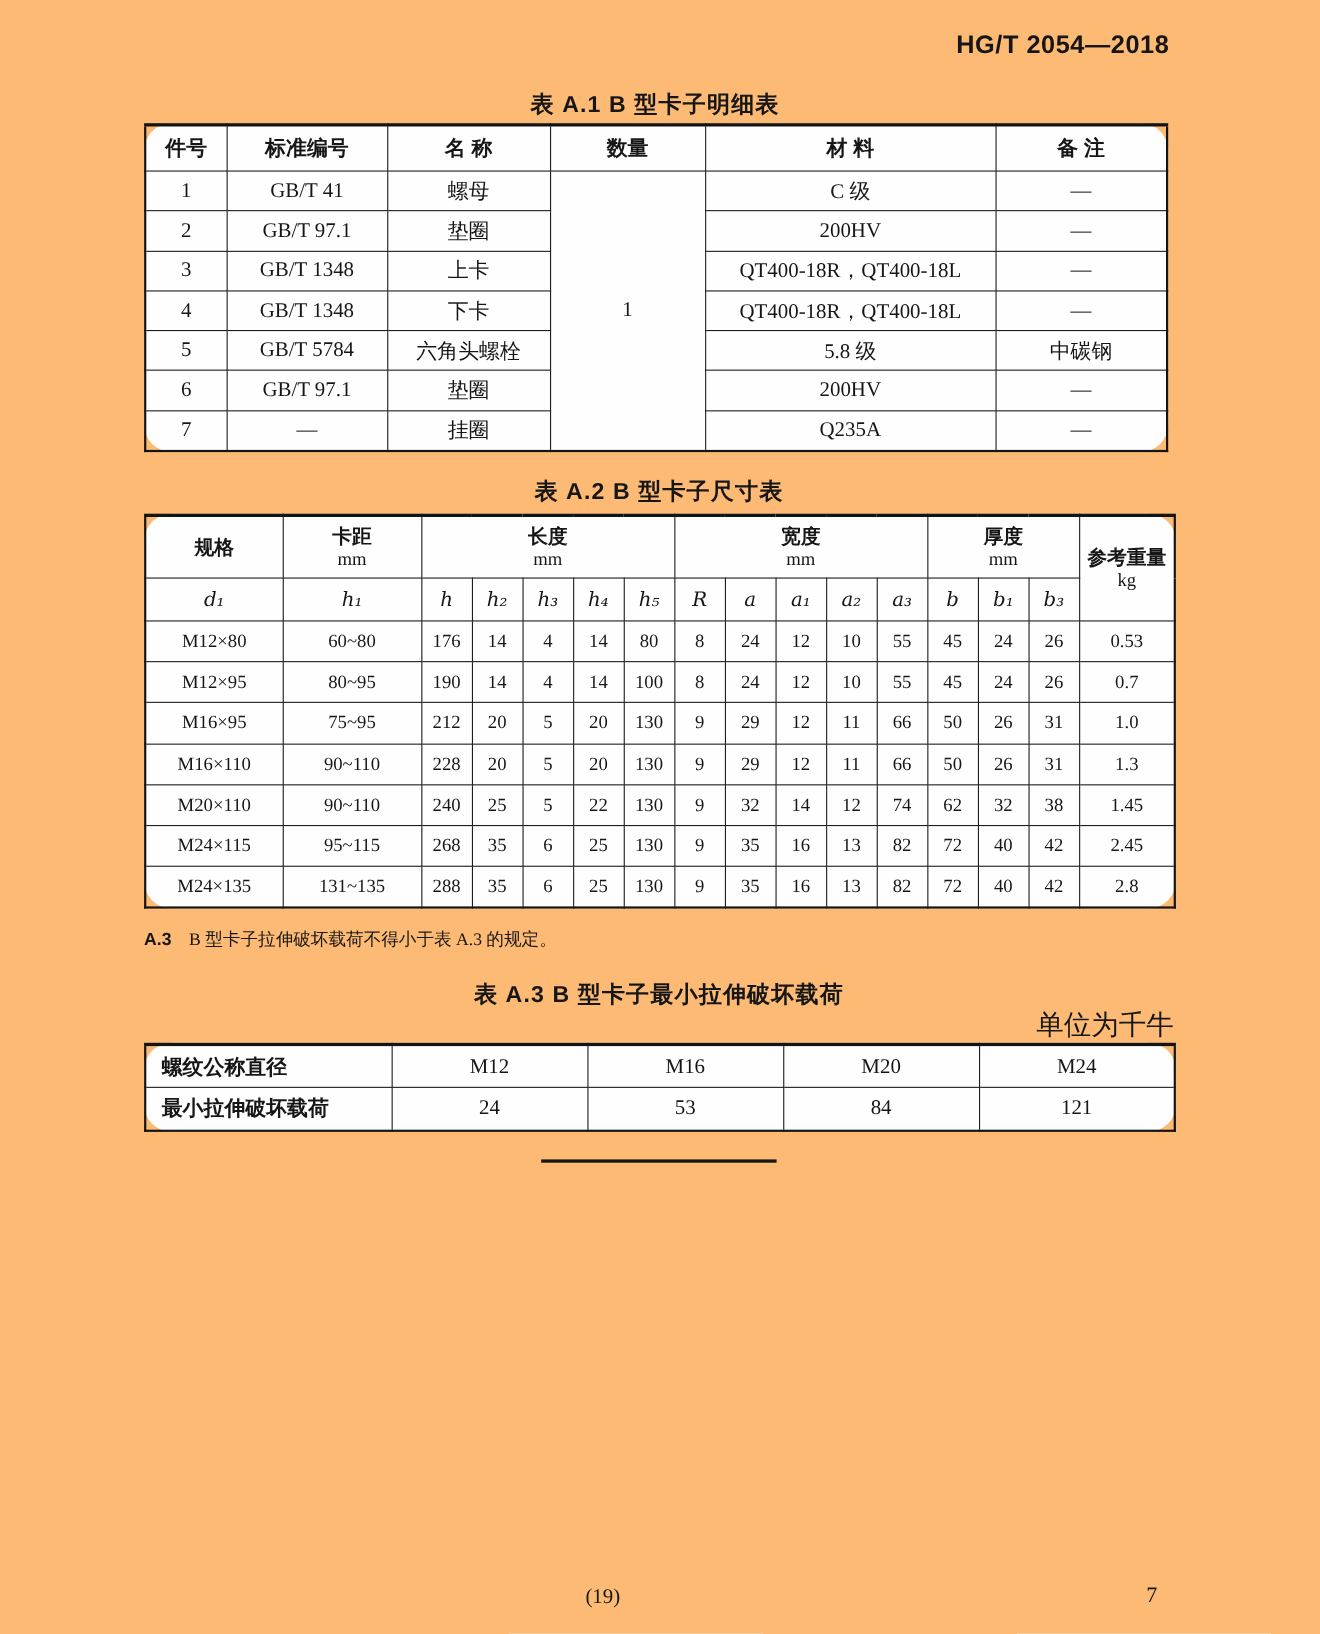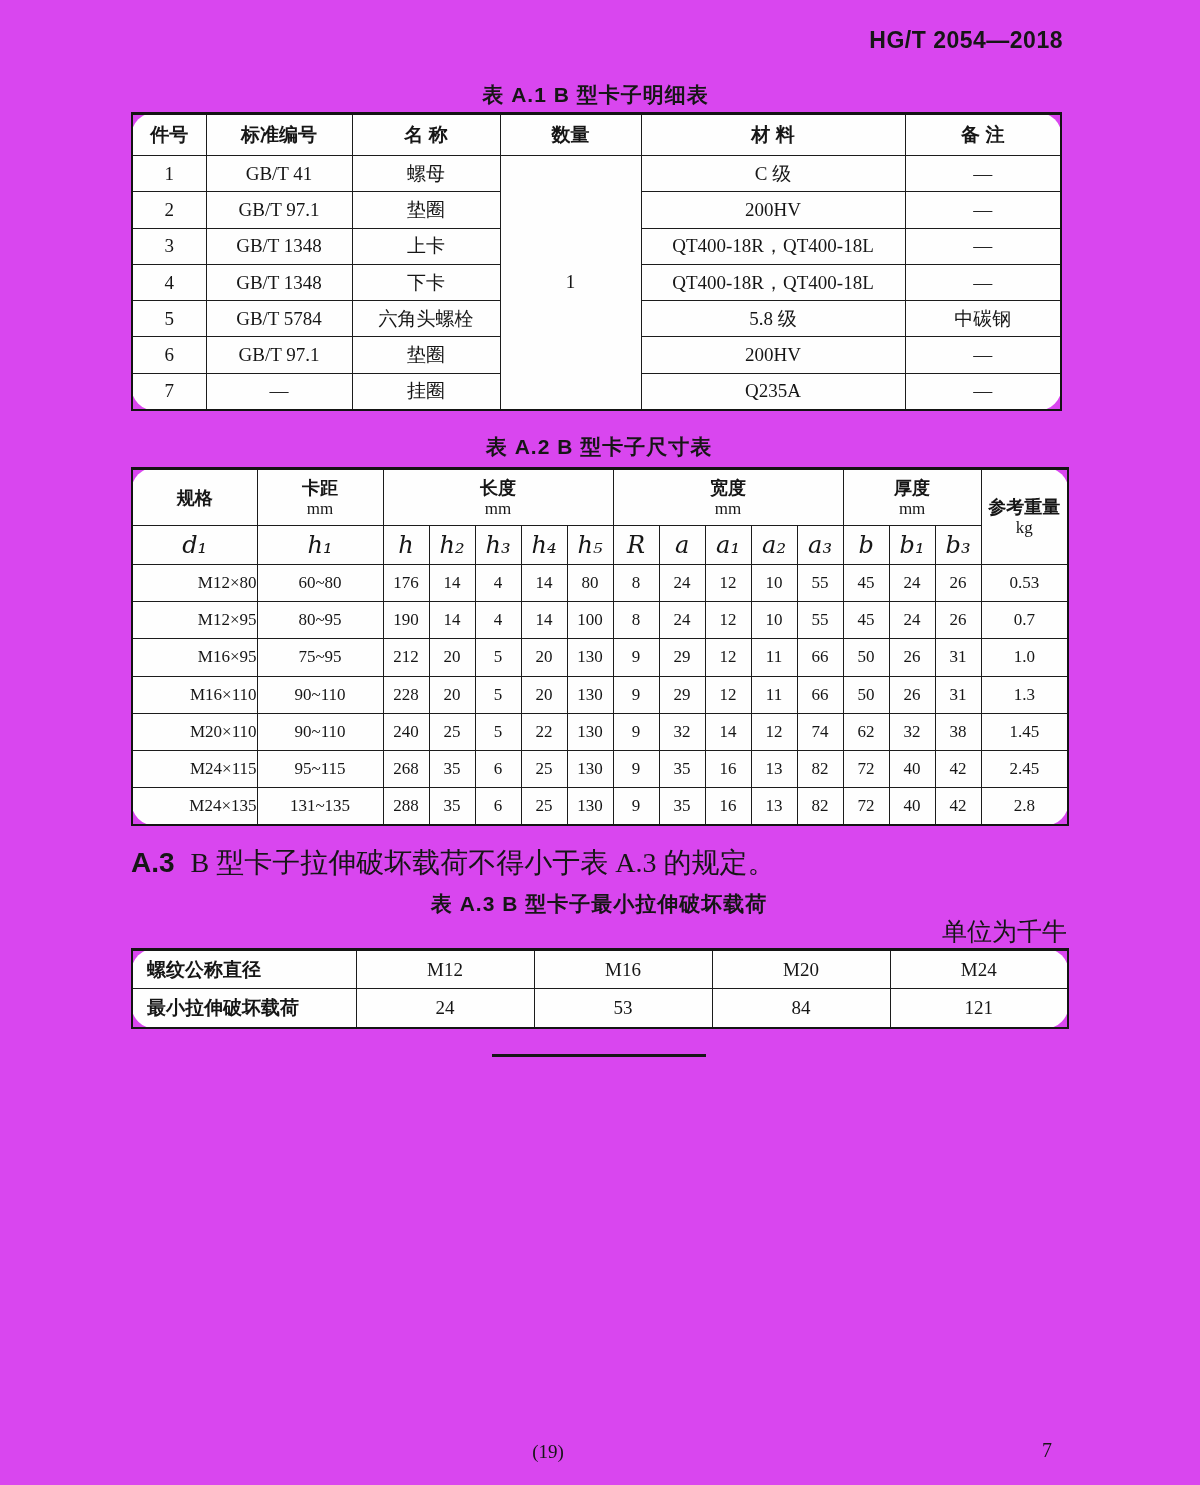--- a/index.html
+++ b/index.html
@@ -1,46 +1,46 @@
 <!DOCTYPE html>
 <html><head>
 <meta charset="utf-8">
 <style>
   html,body{margin:0;padding:0;}
   body{width:1200px;height:1485px;background:#ffffff;}
-  .page{position:relative;width:1200px;height:1485px;background:#d946ef;color:#161616;
+  .page{position:relative;width:1200px;height:1485px;background:#fdba74;color:#161616;
         font-family:"Liberation Serif","DejaVu Serif",serif;}
   .doc-header{position:absolute;top:27px;right:137px;font-family:"Liberation Sans","DejaVu Sans",sans-serif;
         font-weight:bold;font-size:23px;letter-spacing:.5px;}
   .tbl-title{position:absolute;text-align:center;font-family:"Liberation Sans","DejaVu Sans",sans-serif;
         font-weight:bold;font-size:21px;letter-spacing:1px;}
   .t1{top:81px;left:131px;width:929px;}
   .t2{top:433px;left:131px;width:936px;}
   .t3{top:890px;left:131px;width:936px;}
-  .clause{position:absolute;top:844px;left:131px;font-size:28px;}
+  .clause{position:absolute;top:844px;left:131px;font-size:16px;}
   .clause .lbl{font-family:"Liberation Sans","DejaVu Sans",sans-serif;font-weight:bold;margin-right:16px;}
   .unit-note{position:absolute;top:915px;right:133px;font-size:25px;}
   table{position:absolute;border-collapse:collapse;table-layout:fixed;background:#fefefe;border-radius:25px;}
   .tbl{border:2px solid #141414;border-top-width:3px;border-bottom-width:2.5px;}
   td{border:1.2px solid #1c1c1c;text-align:center;vertical-align:middle;padding:0;overflow:hidden;
      white-space:nowrap;}
   .hdr td,.bold{font-family:"Liberation Sans","DejaVu Sans",sans-serif;font-weight:bold;}
   
   .a1{left:131px;top:112px;width:929px;font-size:19px;}
   .a1 tr{height:36.3px;}
   .a1 tr.hdr{height:42px;}
   
   .a2{left:131px;top:467px;width:936px;font-size:17px;}
   .a2 tr.ghdr{height:57px;}
   .a2 tr.vhdr{height:39px;}
   .a2 tr.data{height:37.2px;}
   .a2 .gname{font-family:"Liberation Sans","DejaVu Sans",sans-serif;font-weight:bold;font-size:18px;line-height:22px;}
   .a2 .gunit{font-family:"Liberation Serif",serif;font-weight:normal;font-size:17px;line-height:20px;}
-  .a2 .var{font-family:"DejaVu Serif",serif;font-style:italic;font-size:24px;}
-  .a2 td.spec{text-align:right;}
+  .a2 .var{font-family:"DejaVu Serif",serif;font-style:italic;font-size:18px;}
+  .a2 td.spec{text-align:center;}
   
   .a3{left:131px;top:948px;width:936px;font-size:19px;}
   .a3 tr{height:39px;}
   .a3 td.lblcell{text-align:left;padding-left:14px;}
   .end-line{position:absolute;left:492px;top:1054px;width:214px;height:3px;background:#161616;}
   .footer-center{position:absolute;top:1441px;left:0;width:1096px;text-align:center;font-size:19px;}
   .footer-page{position:absolute;top:1439px;right:148px;font-size:20px;}
 </style>
 </head>
 <body>

